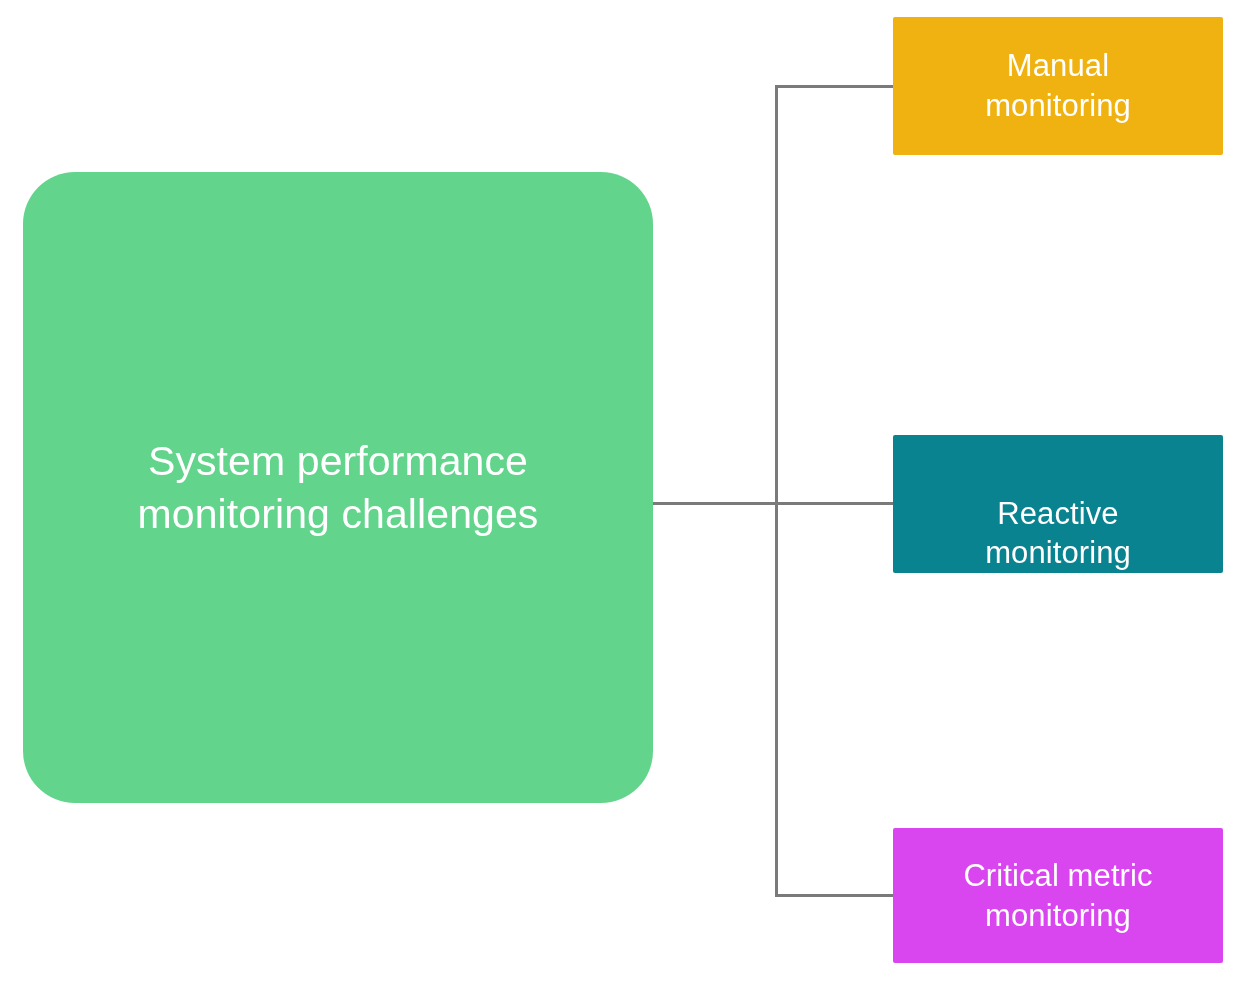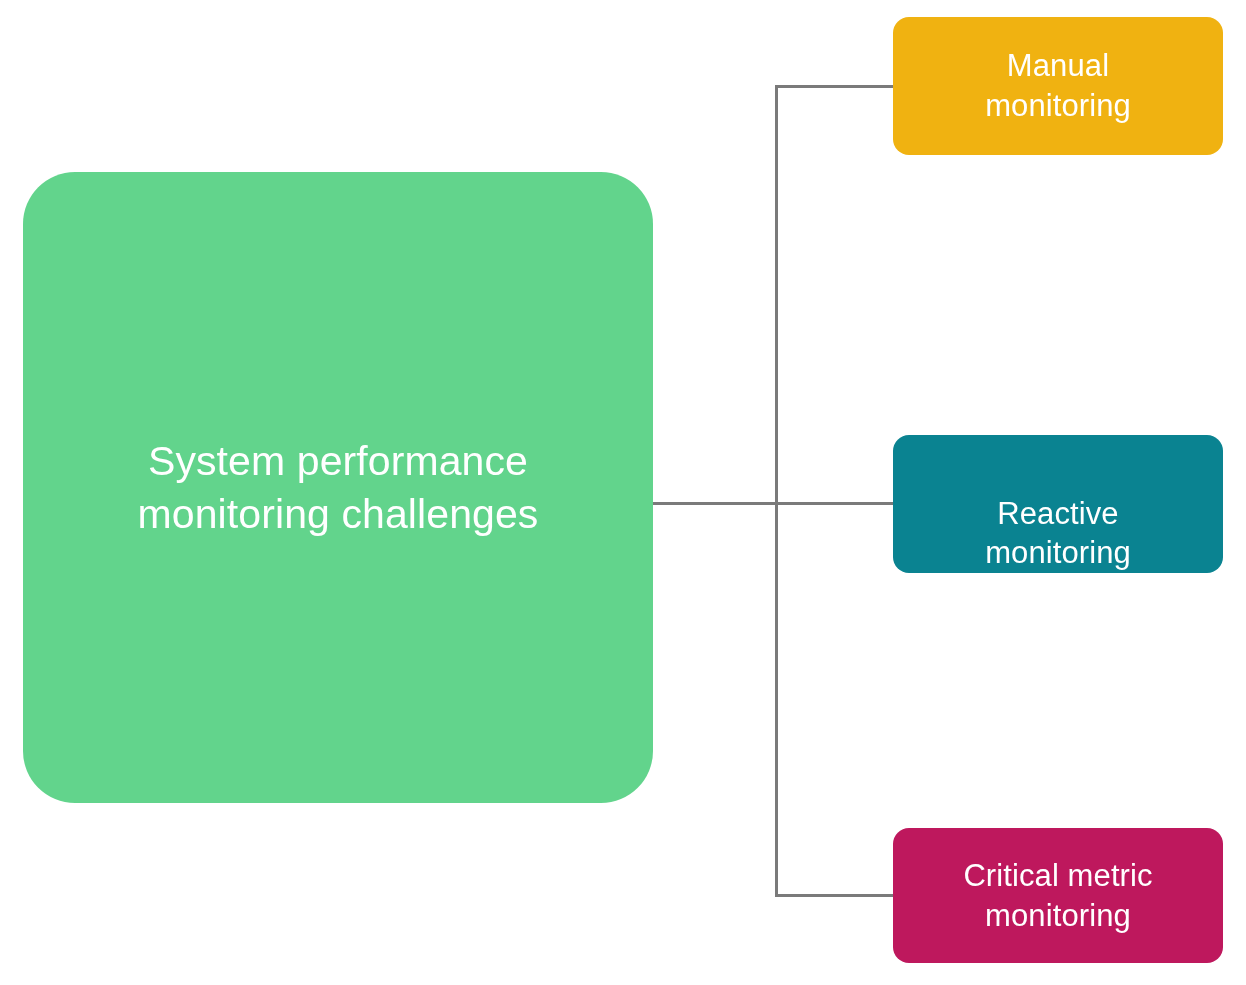--- a/index.html
+++ b/index.html
@@ -51,21 +51,21 @@
     height: 631px;
     border-radius: 52px;
     font-size: 41px;
     padding: 0 72px;
     letter-spacing: 0.1px;
   }
 
   .node-branch {
     left: 893px;
     width: 330px;
-    border-radius: 16px;
+    border-radius: 2px;
     font-size: 31px;
     padding: 0 32px;
     letter-spacing: 0.1px;
   }
 
   .node-branch-0 { top: 17px;  height: 138px; }
   .node-branch-1 { top: 435px; height: 138px; align-items: flex-end; }
   .node-branch-2 { top: 828px; height: 135px; }
 </style>
 </head>
@@ -94,18 +94,18 @@
   <div class="node node-branch node-branch-0" style="background-color: rgb(240, 178, 17); color: rgb(255, 255, 255);">
     <span>Manual
 monitoring</span>
   </div>
 
   <div class="node node-branch node-branch-1" style="background-color: rgb(10, 131, 145); color: rgb(255, 255, 255);">
     <span>Reactive
 monitoring</span>
   </div>
 
-  <div class="node node-branch node-branch-2" style="background-color: #be185d; color: rgb(255, 255, 255);">
+  <div class="node node-branch node-branch-2" style="background-color: #d946ef; color: rgb(255, 255, 255);">
     <span>Critical metric
 monitoring</span>
   </div>
 
 </div>
 
 </body></html>

